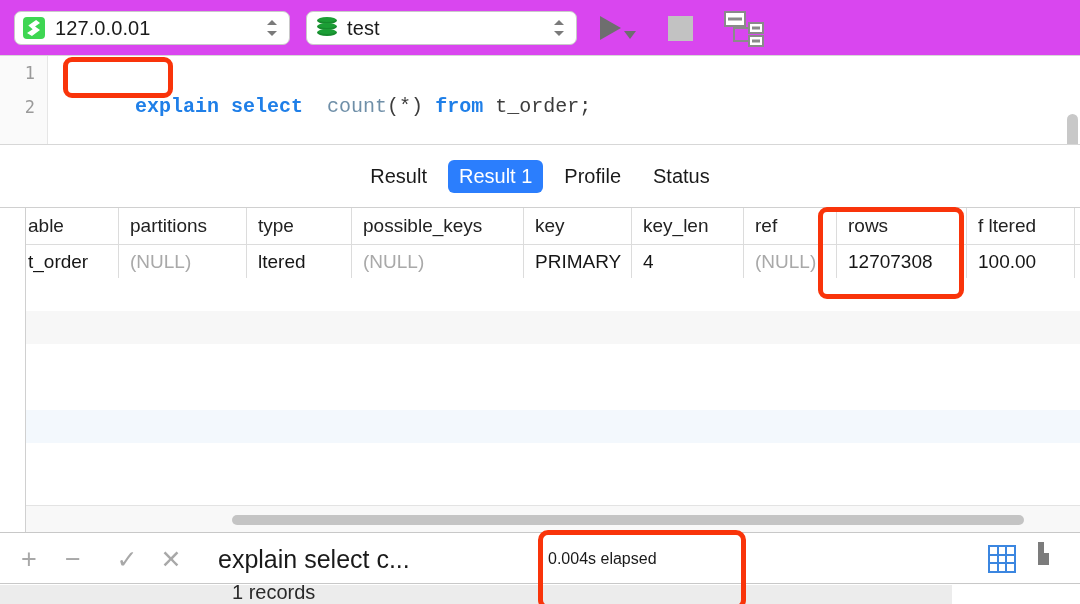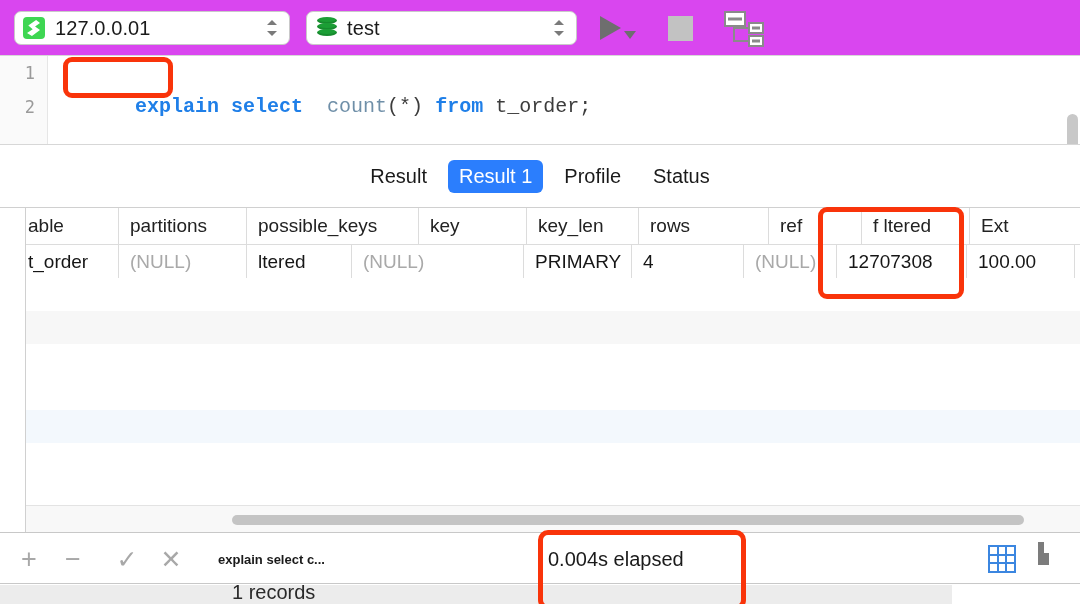--- a/index.html
+++ b/index.html
@@ -208,26 +208,26 @@
     position: absolute; top: 0; height: 52px; display: flex; align-items: center; justify-content: center;
     color: #a8a8a8; font-size: 27px;
   }
   .sb-plus  { left: 14px;  width: 30px; }
   .sb-minus { left: 58px;  width: 30px; }
   .sb-check { left: 112px; width: 30px; color: #a8a8a8; font-size: 25px; }
   .sb-cross { left: 156px; width: 30px; color: #a8a8a8; font-size: 25px; }
   .sb-sql {
     position: absolute; left: 218px; top: 0; height: 52px;
     display: flex; align-items: center;
-    font-size: 13px; color: #1a1a1a; white-space: nowrap; font-weight: bold;
+    font-size: 25px; color: #1a1a1a; white-space: nowrap;
   }
   .sb-elapsed {
     position: absolute; left: 548px; top: 0; height: 52px;
     display: flex; align-items: center;
-    font-size: 20px; color: #1a1a1a; white-space: nowrap;
+    font-size: 16px; color: #1a1a1a; white-space: nowrap;
   }
   .view-btn {
     position: absolute; top: 12px; width: 28px; height: 28px;
   }
   .view-grid { left: 988px; }
   .view-form { left: 1038px; }
   .vg {
     width: 28px; height: 28px; background: #3b86e0;
     display: grid; grid-template-columns: 1fr 1fr 1fr; grid-template-rows: 1fr 1fr 1fr;
     gap: 2px; padding: 2px;
@@ -328,25 +328,26 @@
   </div>
 
   <div class="grid">
     <div class="rowhead-col"></div>
 
     <div class="gridtable">
 
       <div class="grow head">
         <div class="gcell" style="width:118px;border-left:none;padding-left:28px">able</div>
         <div class="gcell" style="width:128px">partitions</div>
+        <div class="gcell" style="width:105px">type</div>
         <div class="gcell" style="width:172px">possible_keys</div>
         <div class="gcell" style="width:108px">key</div>
         <div class="gcell" style="width:112px">key_len</div>
+        <div class="gcell" style="width:93px">ref</div>
         <div class="gcell" style="width:130px">rows</div>
-        <div class="gcell" style="width:93px">ref</div>
         <div class="gcell" style="width:108px">f ltered</div>
         <div class="gcell" style="width:80px">Ext</div>
       </div>
 
       <div class="grow">
         <div class="gcell" style="width:118px;border-left:none;padding-left:28px">t_order</div>
         <div class="gcell null" style="width:128px">(NULL)</div>
         <div class="gcell" style="width:105px">ltered</div>
         <div class="gcell null" style="width:172px">(NULL)</div>
         <div class="gcell" style="width:108px">PRIMARY</div>

